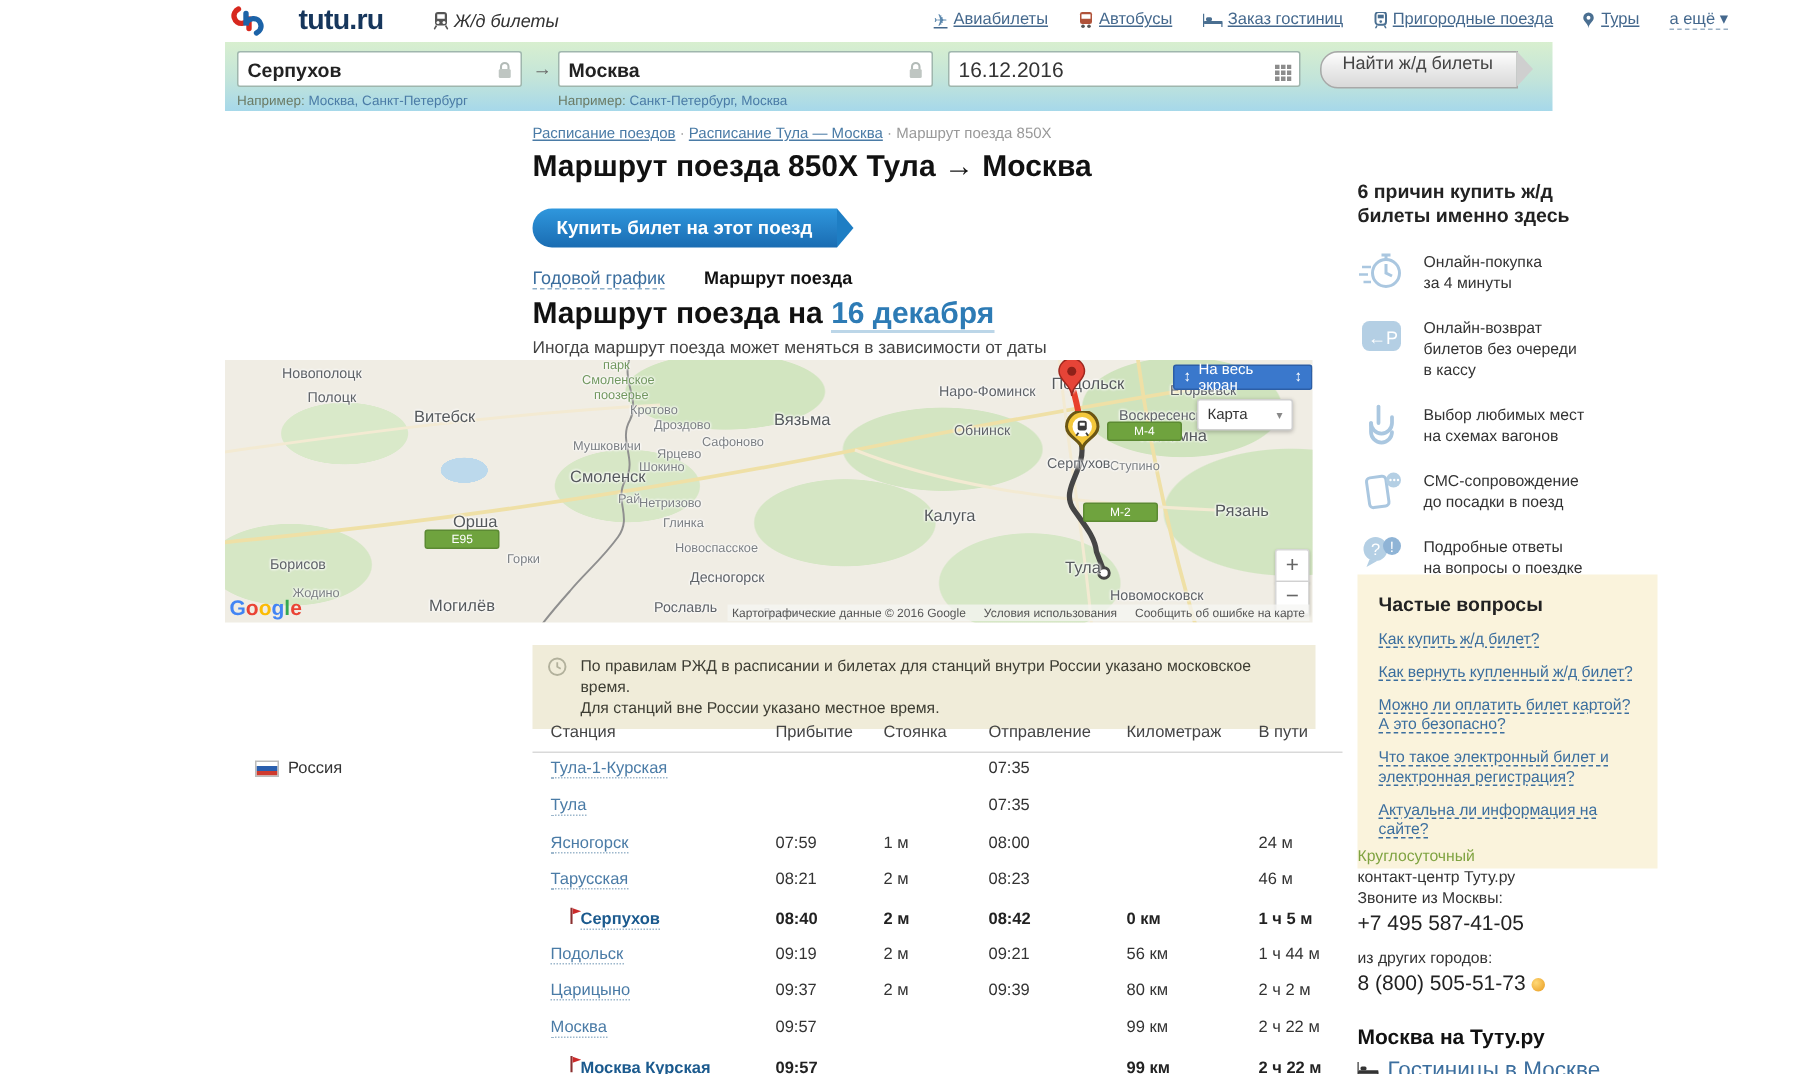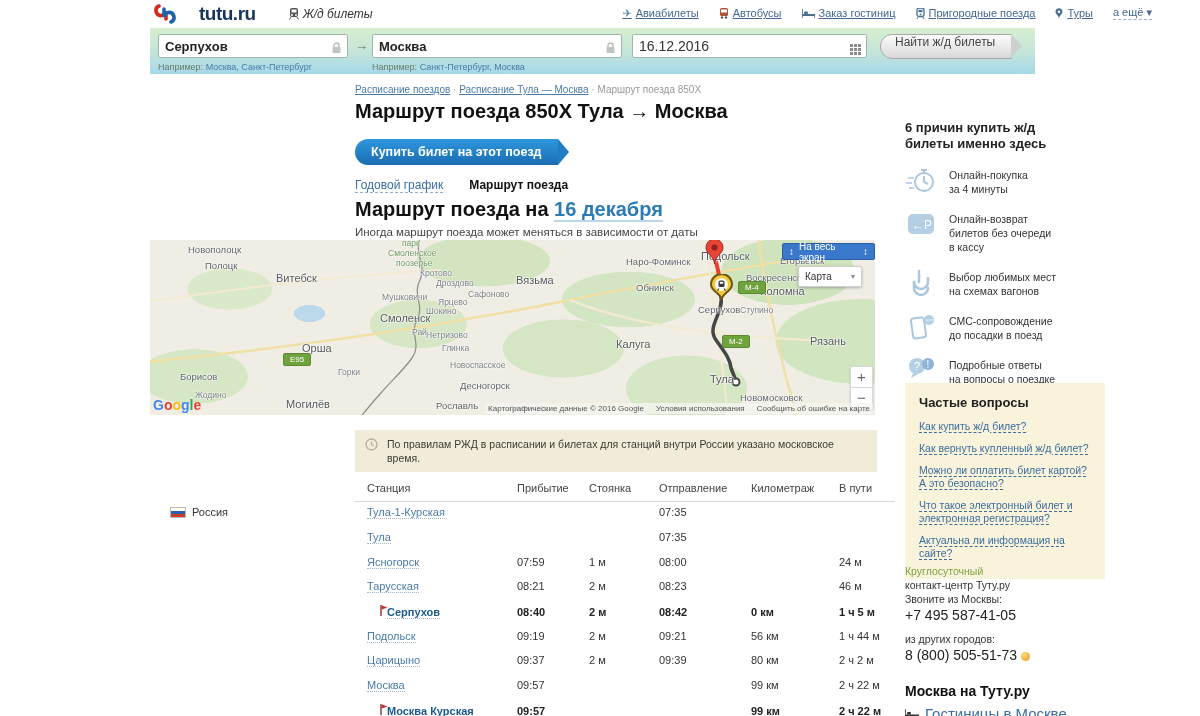--- a/index.html
+++ b/index.html
@@ -57,21 +57,21 @@
         radial-gradient(ellipse 26px 14px at 22% 42%, #bcd9ec 0 60%, transparent 61%),
         radial-gradient(ellipse 70px 34px at 11% 28%, #d9e9c9 0 60%, transparent 61%),
         radial-gradient(ellipse 90px 45px at 6% 78%, #d6e7c5 0 60%, transparent 61%),
         radial-gradient(ellipse 120px 50px at 66% 34%, #d3e5c2 0 55%, transparent 56%);}
   .map svg.layer0{position:absolute;left:0;top:0;}
   .lbl{position:absolute;white-space:nowrap;text-shadow:0 0 2px #fff,0 0 2px #fff,0 0 2px #fff;}
   .lbl-b{font-size:11px;color:#55595c;}
   .lbl-m{font-size:9.5px;color:#5f6368;}
   .lbl-s{font-size:8.5px;color:#7b7f83;}
   .lbl-g{font-size:8.5px;color:#71975f;}
-  .badge{position:absolute;background:#6fa33e;color:#fff !important;font-size:8px;padding:0 6px;border-radius:2px;line-height:11px;border:1px solid #5c8a33;text-shadow:none;text-align:right;}
+  .badge{position:absolute;background:#6fa33e;color:#fff !important;font-size:8px;padding:0 17px;border-radius:2px;line-height:11px;border:1px solid #5c8a33;text-shadow:none;text-align:right;}
   .map-btn-full{position:absolute;left:632px;top:3px;height:17px;padding:0 6px;background:#3a78cc;border:1px solid #2c5ea6;
       color:#fff;font-size:10px;display:flex;align-items:center;gap:5px;cursor:pointer;border-radius:2px;}
   .map-layer{position:absolute;left:648px;top:26px;width:64px;height:21px;background:#fff;border:1px solid #d0d0d0;
       box-shadow:0 1px 3px rgba(0,0,0,.25);font-size:10px;color:#333;display:flex;align-items:center;justify-content:space-between;
       padding:0 6px;cursor:pointer;border-radius:2px;}
   .map-layer .caret{color:#888;font-size:8px;}
   .zoomctl{position:absolute;left:700px;top:126px;width:23px;}
   .zoomctl div{width:23px;height:22px;background:#fff;border:1px solid #d7d7d7;box-shadow:0 1px 2px rgba(0,0,0,.2);
       color:#666;font-size:15px;text-align:center;line-height:20px;cursor:pointer;}
   .zoomctl div:first-child{border-radius:2px 2px 0 0;}
@@ -362,20 +362,21 @@
   </div>
 
   <div class="notice">
     <span class="clock">
       <svg width="13" height="13" viewBox="0 0 13 13">
           <circle cx="6.5" cy="6.5" r="5.5" fill="none" stroke="#8a8a74" stroke-width="1.3"></circle>
           <path d="M6.5,3.5 V6.5 L8.8,7.8" stroke="#8a8a74" stroke-width="1.2" fill="none"></path>
         </svg>
     </span>
     <div>По правилам РЖД в расписании и билетах для станций внутри России указано московское время.</div>
+    <div>Для станций вне России указано местное время.</div>
   </div>
 
   <div class="country">
     <span class="ruflag"></span>
     <span>Россия</span>
   </div>
 
   <div class="tablewrap">
     <div class="thead">
       <span>Станция</span>

